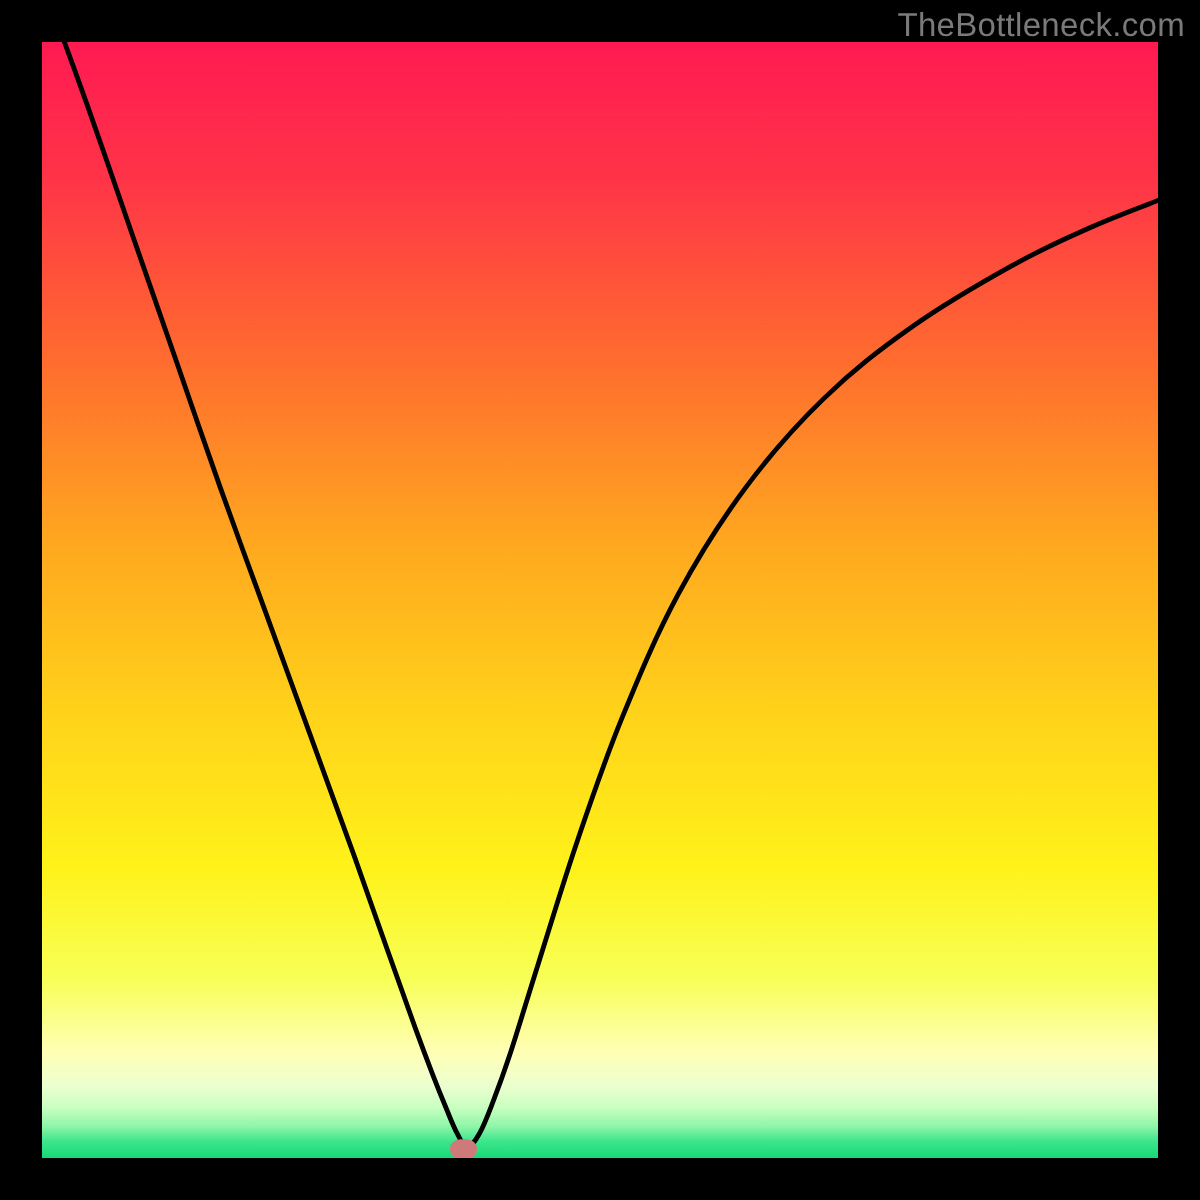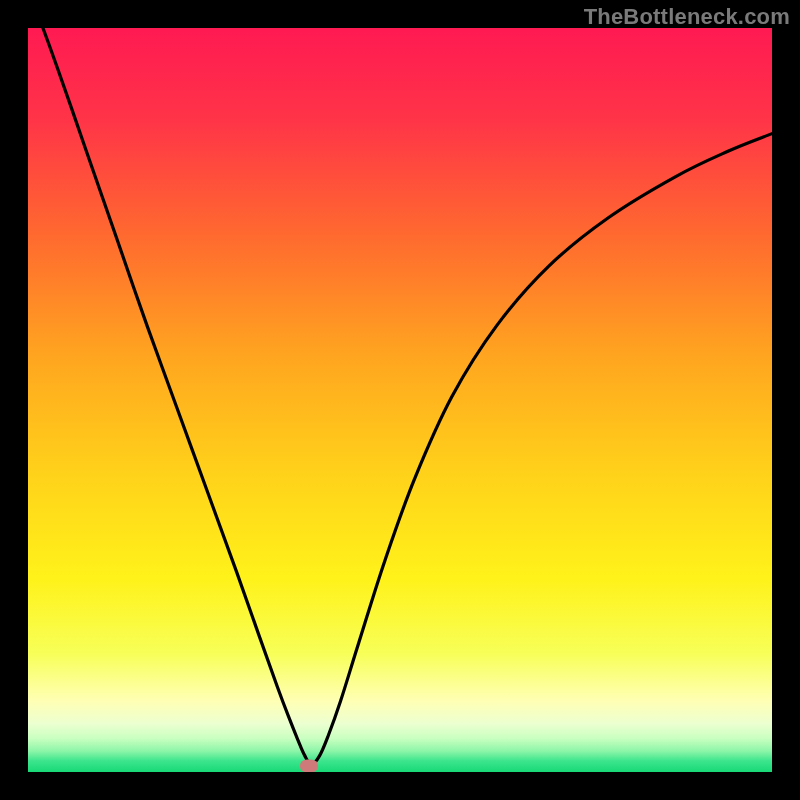--- a/index.html
+++ b/index.html
@@ -28,21 +28,21 @@
   .gradient {
     position: absolute;
     inset: 0;
   }
   .watermark {
     position: absolute;
     top: 4px;
     right: 10px;
     color: #7a7a7a;
     font-size: 22px;
-    font-weight: 700;
+    font-weight: 400;
     letter-spacing: 0.2px;
     user-select: none;
   }
   svg.curve {
     position: absolute;
     inset: 0;
     width: 100%;
     height: 100%;
   }
   .dot {

